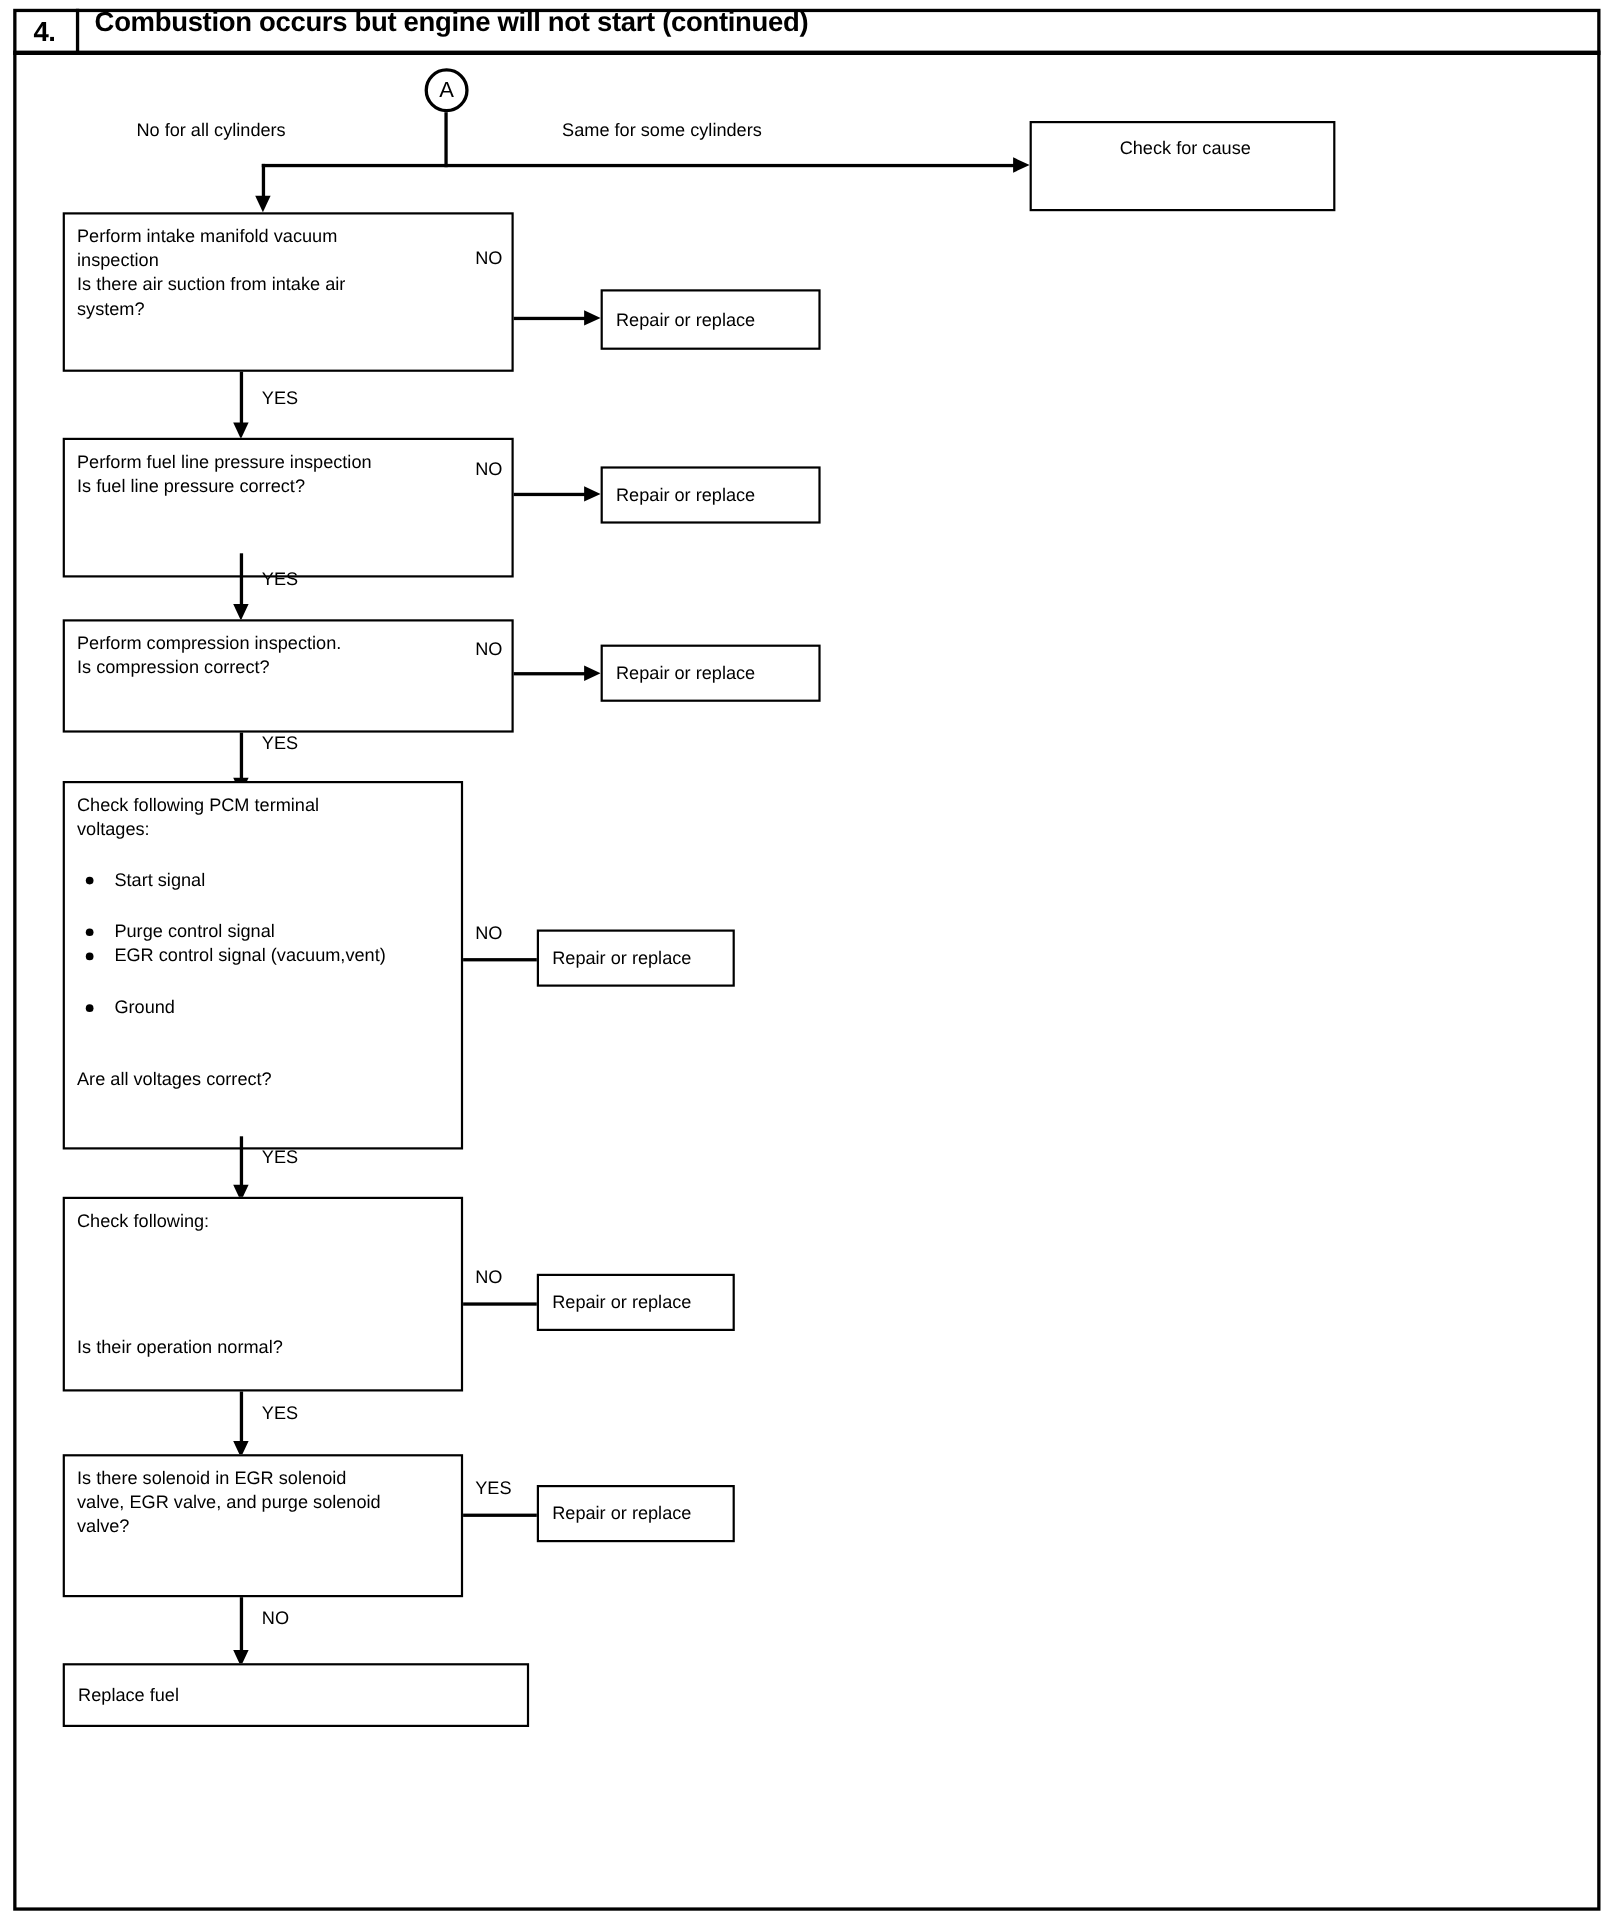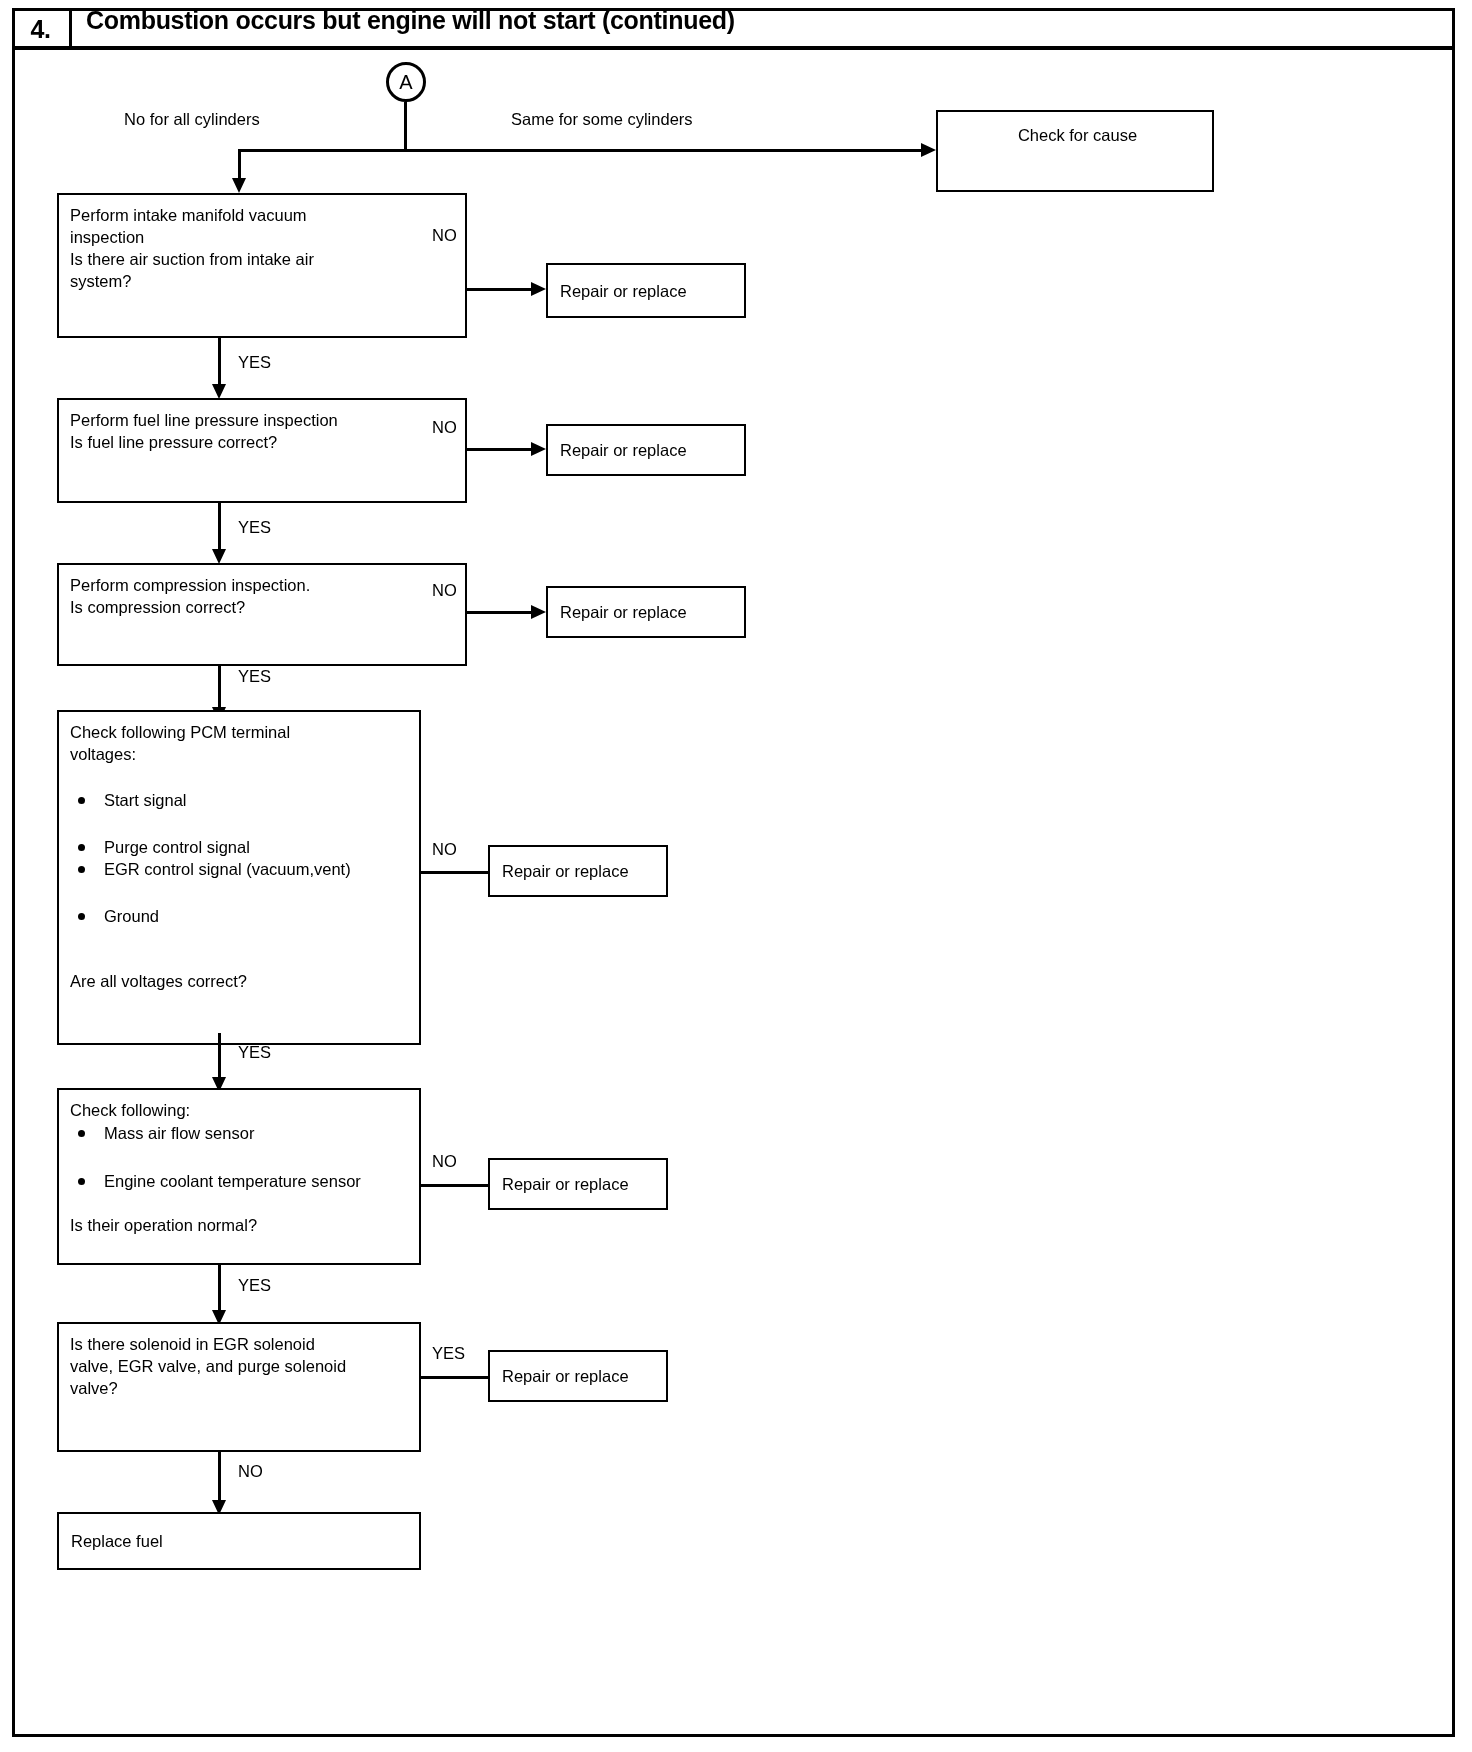--- a/index.html
+++ b/index.html
@@ -206,21 +206,21 @@
   <div class="arrow-right" style="left:531px; top:282px;"></div>
   <div class="edge-label" style="left:432px; top:226px;">NO</div>
   <div class="box" style="left:546px; top:263px; width:200px; height:55px;">
     <div class="box-text single">Repair or replace</div>
   </div>
 
   <div class="vline" style="left:218px; top:338px; height:49px;"></div>
   <div class="arrow-down" style="left:212px; top:384px;"></div>
   <div class="edge-label" style="left:238px; top:353px;">YES</div>
 
-  <div class="box" style="left:57px; top:398px; width:410px; height:105px;">
+  <div class="box" style="left:57px; top:398px; width:410px; height:127px;">
     <div class="box-text">Perform fuel line pressure inspection
 Is fuel line pressure correct?</div>
   </div>
 
   <div class="hline" style="left:467px; top:448px; width:68px;"></div>
   <div class="arrow-right" style="left:531px; top:442px;"></div>
   <div class="edge-label" style="left:432px; top:418px;">NO</div>
   <div class="box" style="left:546px; top:424px; width:200px; height:52px;">
     <div class="box-text single">Repair or replace</div>
   </div>
@@ -263,24 +263,20 @@
   <div class="box" style="left:488px; top:845px; width:180px; height:52px;">
     <div class="box-text single">Repair or replace</div>
   </div>
 
   <div class="vline" style="left:218px; top:1033px; height:47px;"></div>
   <div class="arrow-down" style="left:212px; top:1077px;"></div>
   <div class="edge-label" style="left:238px; top:1043px;">YES</div>
 
   <div class="box" style="left:57px; top:1088px; width:364px; height:177px;">
     <div class="box-text">Check following:</div>
-    <div class="bul-list" style="top:32px;">
-      <p class="bul-item" style="margin-bottom:26px;">Mass air flow sensor</p>
-      <p class="bul-item" style="margin-bottom:0;">Engine coolant temperature sensor</p>
-    </div>
     <div class="box-text" style="top:124px;">Is their operation normal?</div>
   </div>
 
   <div class="hline" style="left:421px; top:1184px; width:114px;"></div>
   <div class="arrow-right" style="left:531px; top:1178px;"></div>
   <div class="edge-label" style="left:432px; top:1152px;">NO</div>
   <div class="box" style="left:488px; top:1158px; width:180px; height:52px;">
     <div class="box-text single">Repair or replace</div>
   </div>
 
@@ -298,17 +294,17 @@
   <div class="arrow-right" style="left:531px; top:1370px;"></div>
   <div class="edge-label" style="left:432px; top:1344px;">YES</div>
   <div class="box" style="left:488px; top:1350px; width:180px; height:52px;">
     <div class="box-text single">Repair or replace</div>
   </div>
 
   <div class="vline" style="left:218px; top:1452px; height:51px;"></div>
   <div class="arrow-down" style="left:212px; top:1500px;"></div>
   <div class="edge-label" style="left:238px; top:1462px;">NO</div>
 
-  <div class="box" style="left:57px; top:1512px; width:364px; height:58px;padding-left:32px;">
+  <div class="box" style="left:57px; top:1512px; width:424px; height:58px;padding-left:32px;">
     <div class="box-text single">Replace fuel</div>
   </div>
 
 </div>
 
 </body></html>

